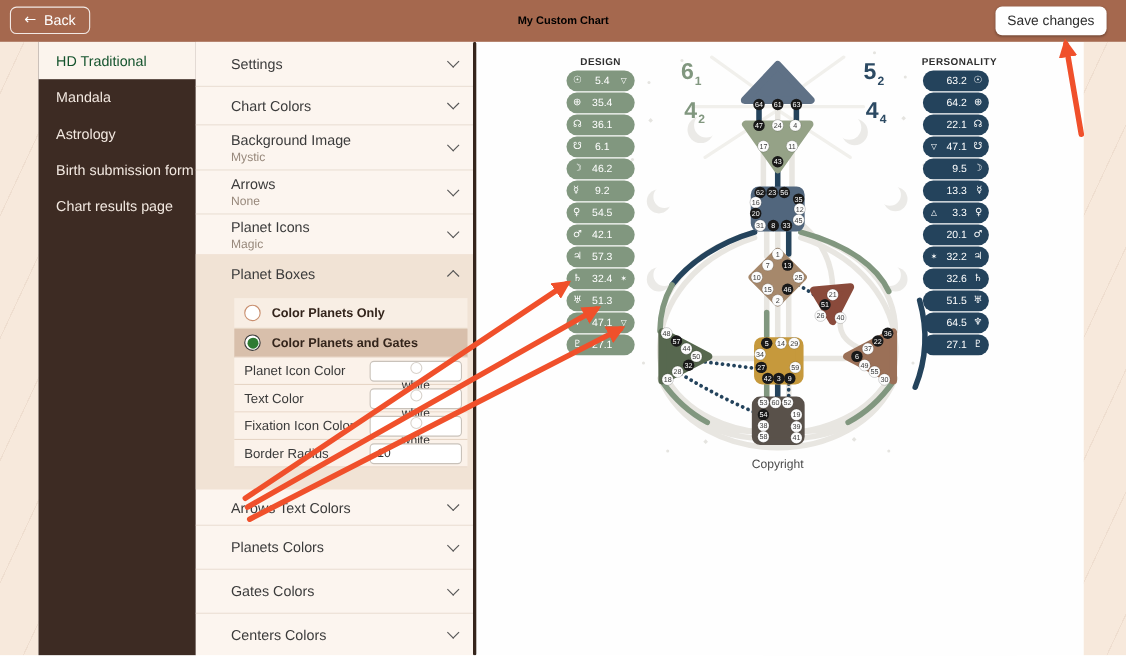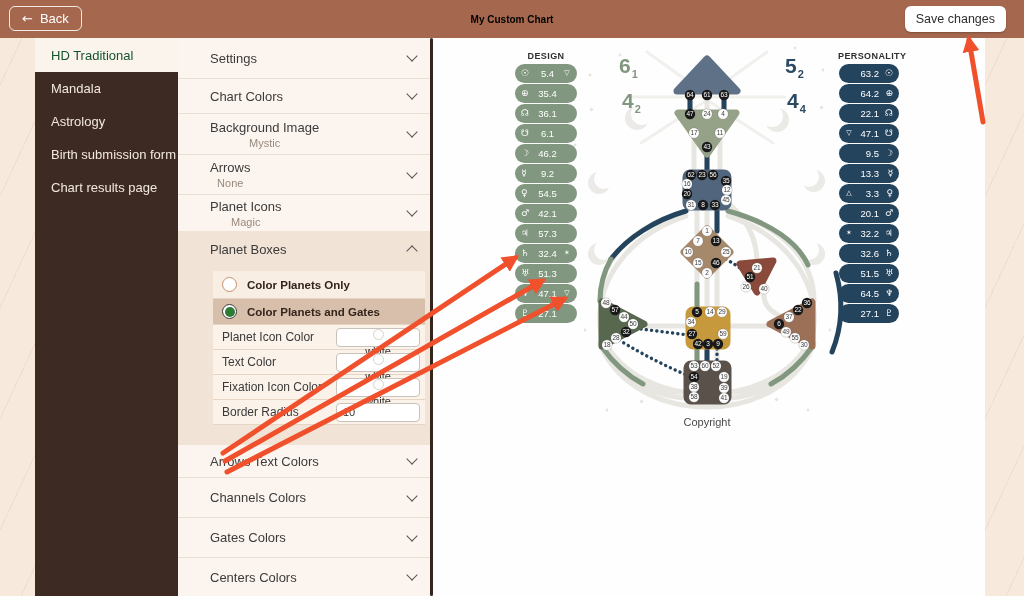--- a/index.html
+++ b/index.html
@@ -32,21 +32,21 @@
     background:var(--sidebar-bg); z-index:2; }
   .side-item { height:33px; display:flex; align-items:center; padding-left:16px;
     color:#F2E8E0; font-size:13px; cursor:pointer; }
   .side-item.active { height:34px; background:#FBF4ED; color:#14532d; }
 
   
   .panel { position:absolute; left:178px; top:38px; width:252px; height:558px;
     background:var(--panel-bg); z-index:2; display:flex; flex-direction:column; }
   .sec { display:flex; align-items:center; justify-content:space-between;
     padding:0 14px 0 32px; border-bottom:1px solid #EADFD4; cursor:pointer; flex:none; }
-  .sec-txt { display:flex; flex-direction:column;align-items:center; }
+  .sec-txt { display:flex; flex-direction:column; }
   .sec-title { font-size:13px; color:#3B3B3B; font-weight:500; }
   .sec-sub { font-size:11px; color:#98897C; margin-top:2px; }
   .chev { width:8px; height:8px; border-right:1.6px solid #555; border-bottom:1.6px solid #555;
     transform:rotate(45deg); margin-top:-4px; flex:none; }
   .chev.up { transform:rotate(225deg); margin-top:4px; }
 
   .pb-section { height:214px; background:var(--panel-section-bg); flex:none; }
   .pb-header { height:36px; display:flex; align-items:center; justify-content:space-between;
     padding:0 14px 0 32px; cursor:pointer; }
   .pb-rows { margin-left:35px; margin-right:5px; padding-top:4px; }
@@ -227,21 +227,21 @@
     </div>
 
     <div class="sec" style="height:33px">
       <div class="sec-txt">
           <span class="sec-title">Arrows Text Colors</span>
         </div>
       <span class="chev"></span>
     </div>
     <div class="sec" style="height:40px">
       <div class="sec-txt">
-          <span class="sec-title">Channels Colors</span>
+          <span class="sec-title">Planets Colors</span>
         </div>
       <span class="chev"></span>
     </div>
     <div class="sec" style="height:40px">
       <div class="sec-txt">
           <span class="sec-title">Gates Colors</span>
         </div>
       <span class="chev"></span>
     </div>
     <div class="sec" style="height:38px; border-bottom:none">

